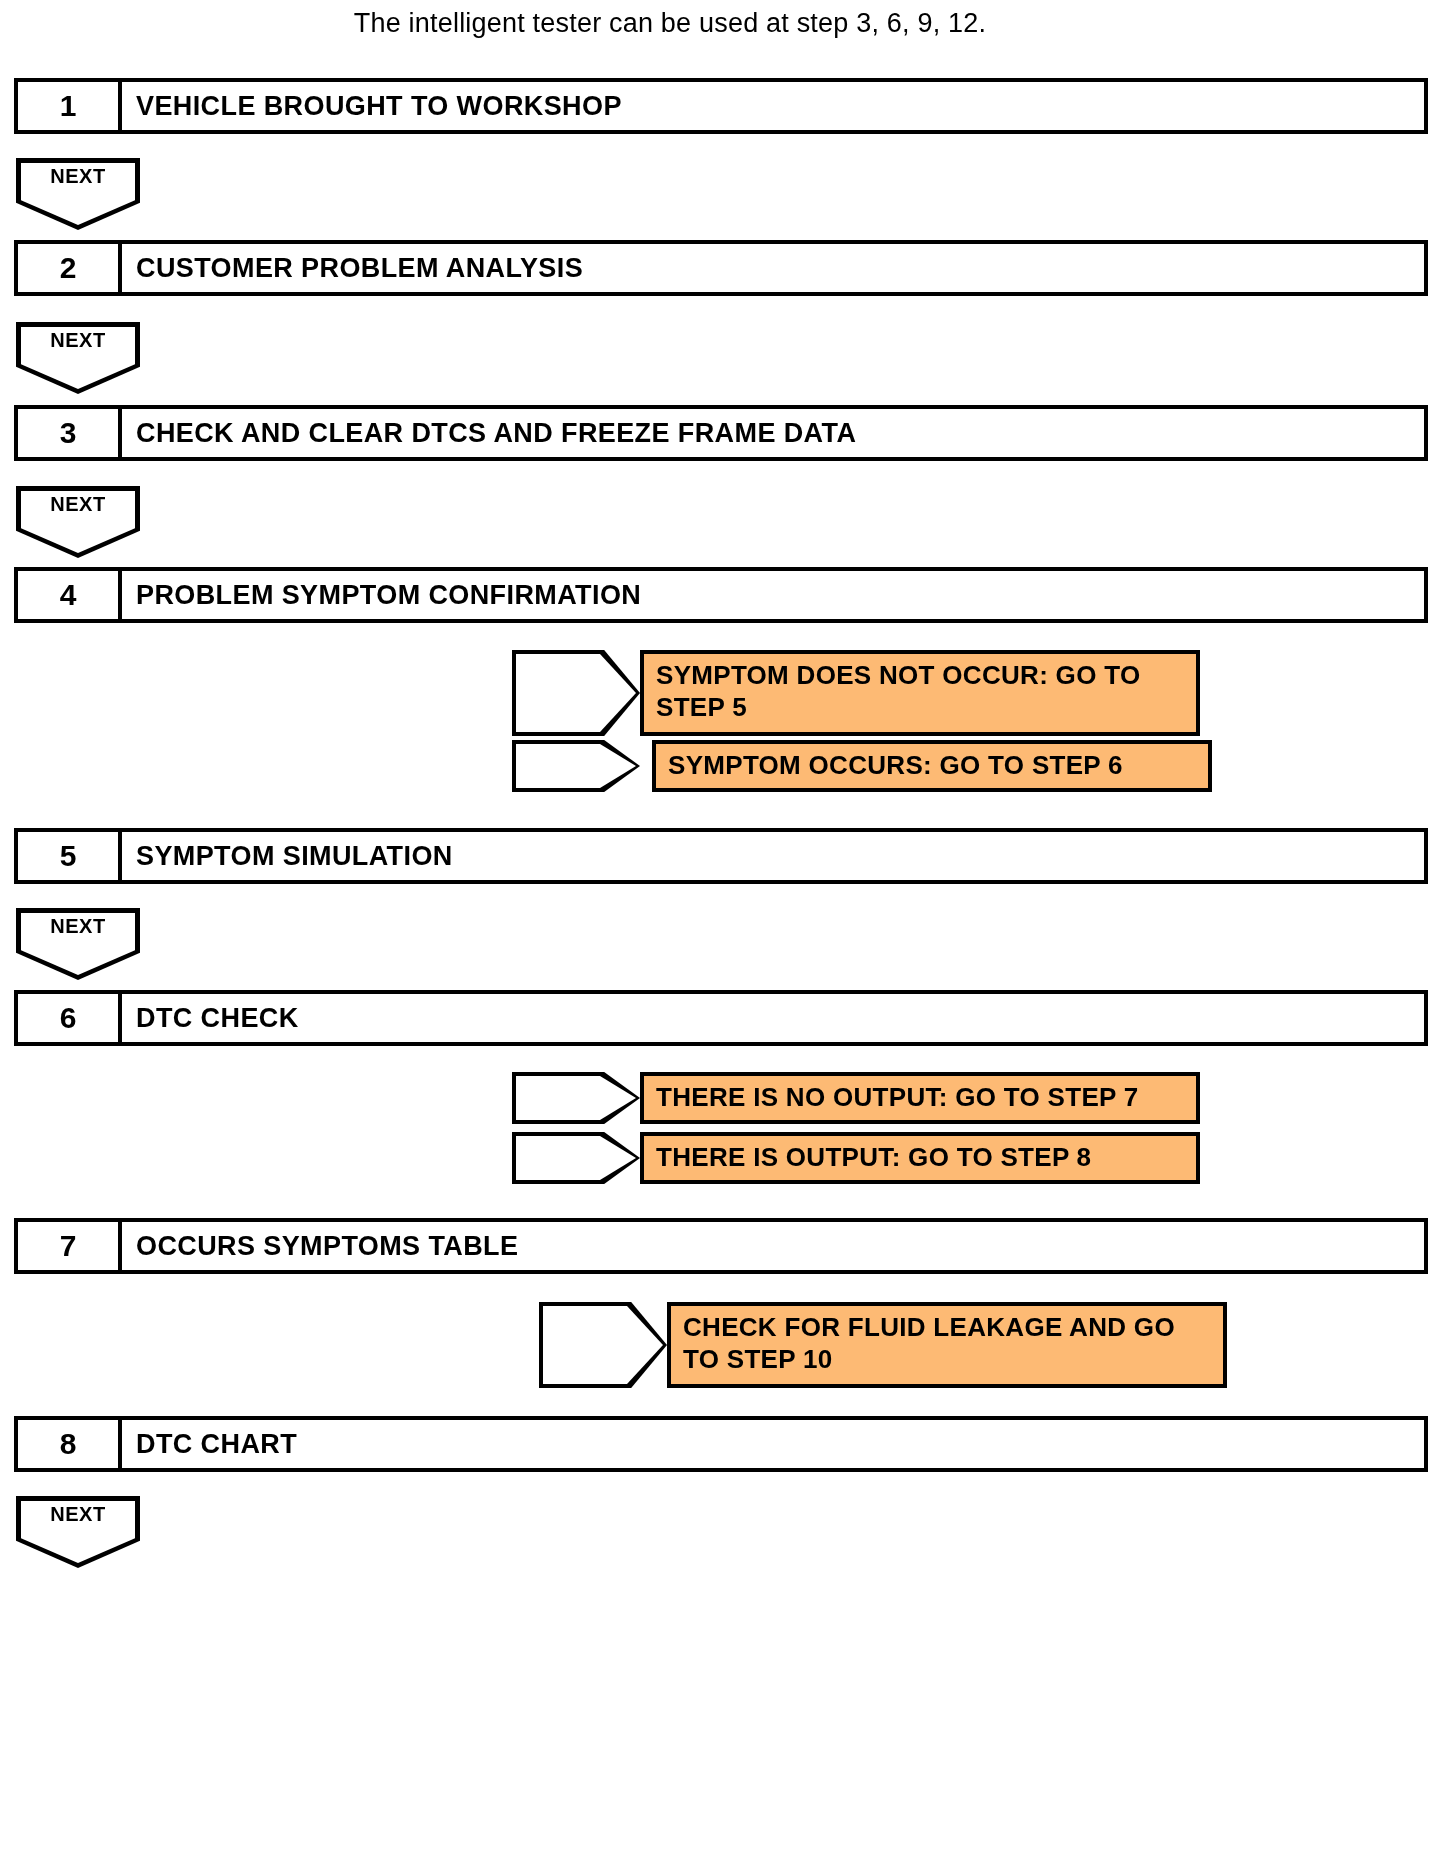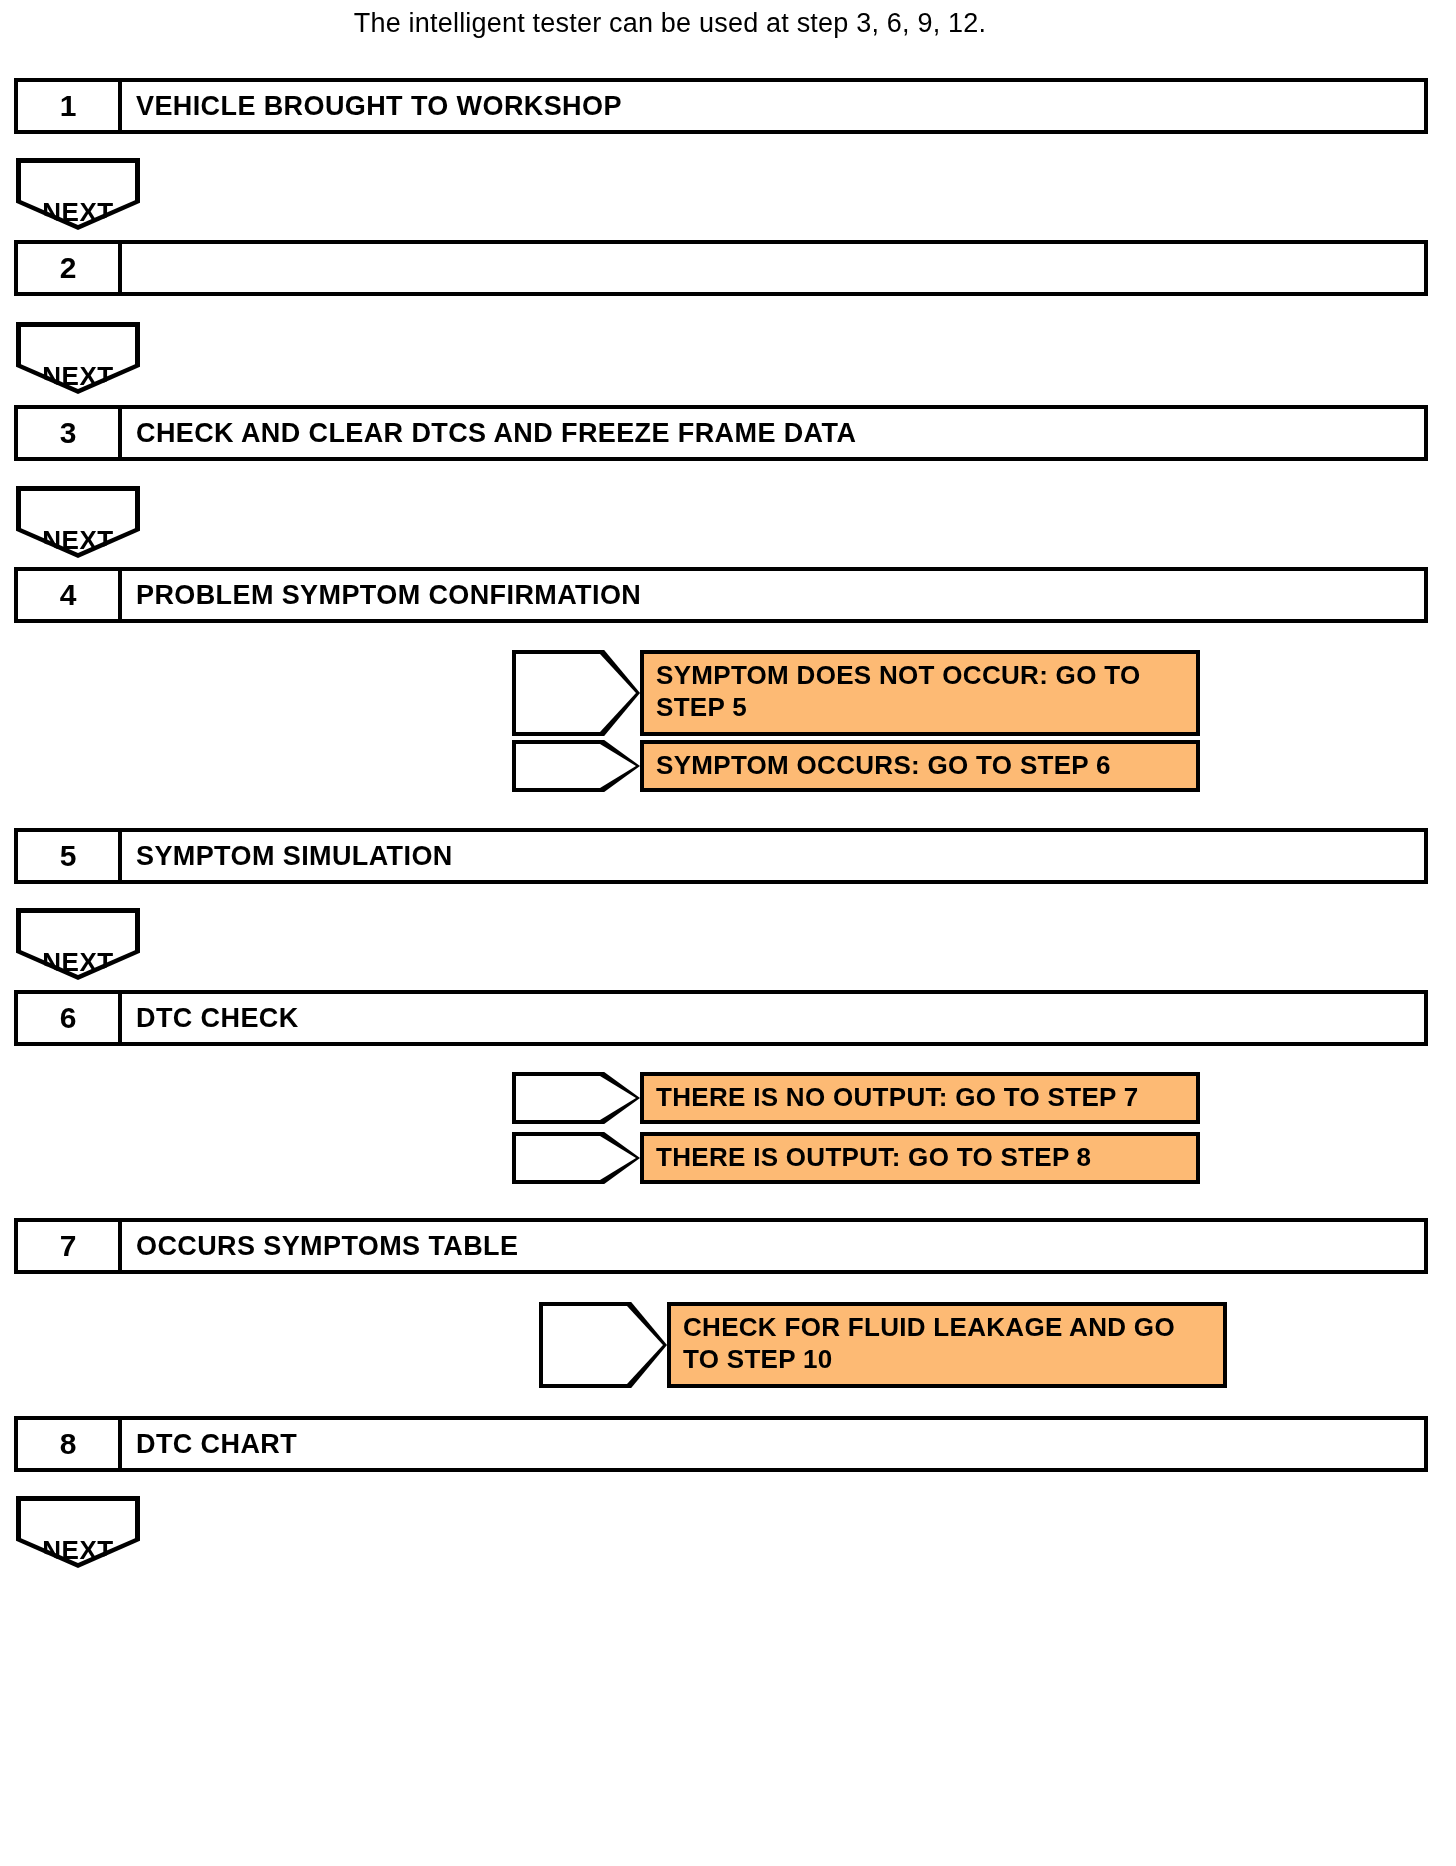--- a/index.html
+++ b/index.html
@@ -85,25 +85,24 @@
     bottom: 5px;
     background: #fff;
     clip-path: polygon(0% 0%, 100% 0%, 100% 60%, 50% 100%, 0% 60%);
   }
   .next-badge .txt {
     position: absolute;
     left: 0;
     top: 7px;
     width: 124px;
     text-align: center;
-    font-size: 26px;
+    font-size: 20px;
     font-weight: bold;
     letter-spacing: 0.5px;
     z-index: 2;
-    margin-top: 32px;
   }
 
   
   .branch {
     position: absolute;
     left: 512px;
     display: flex;
     align-items: stretch;
   }
   .branch-arrow {
@@ -147,20 +146,21 @@
     <div class="step-label">VEHICLE BROUGHT TO WORKSHOP</div>
   </div>
 
   <div class="next-badge" style="top:158px;">
     <div class="inner"></div>
     <div class="txt">NEXT</div>
   </div>
 
   <div class="step-row" style="top:240px;">
     <div class="step-num">2</div>
+    <div class="step-label">CUSTOMER PROBLEM ANALYSIS</div>
   </div>
 
   <div class="next-badge" style="top:322px;">
     <div class="inner"></div>
     <div class="txt">NEXT</div>
   </div>
 
   <div class="step-row" style="top:405px;">
     <div class="step-num">3</div>
     <div class="step-label">CHECK AND CLEAR DTCS AND FREEZE FRAME DATA</div>
@@ -176,21 +176,21 @@
     <div class="step-label">PROBLEM SYMPTOM CONFIRMATION</div>
   </div>
 
   <div class="branch" style="top:650px; height:86px;">
     <div class="branch-arrow">
       <div class="inner"></div>
     </div>
     <div class="branch-box" style="width:560px;">SYMPTOM DOES NOT OCCUR: GO TO STEP 5</div>
   </div>
 
-  <div class="branch" style="top:740px; height:52px;">
+  <div class="branch" style="top:740px; height:52px;gap:12px;">
     <div class="branch-arrow">
       <div class="inner"></div>
     </div>
     <div class="branch-box" style="width:560px; align-items:center;">SYMPTOM OCCURS: GO TO STEP 6</div>
   </div>
 
   <div class="step-row" style="top:828px;">
     <div class="step-num">5</div>
     <div class="step-label">SYMPTOM SIMULATION</div>
   </div>

